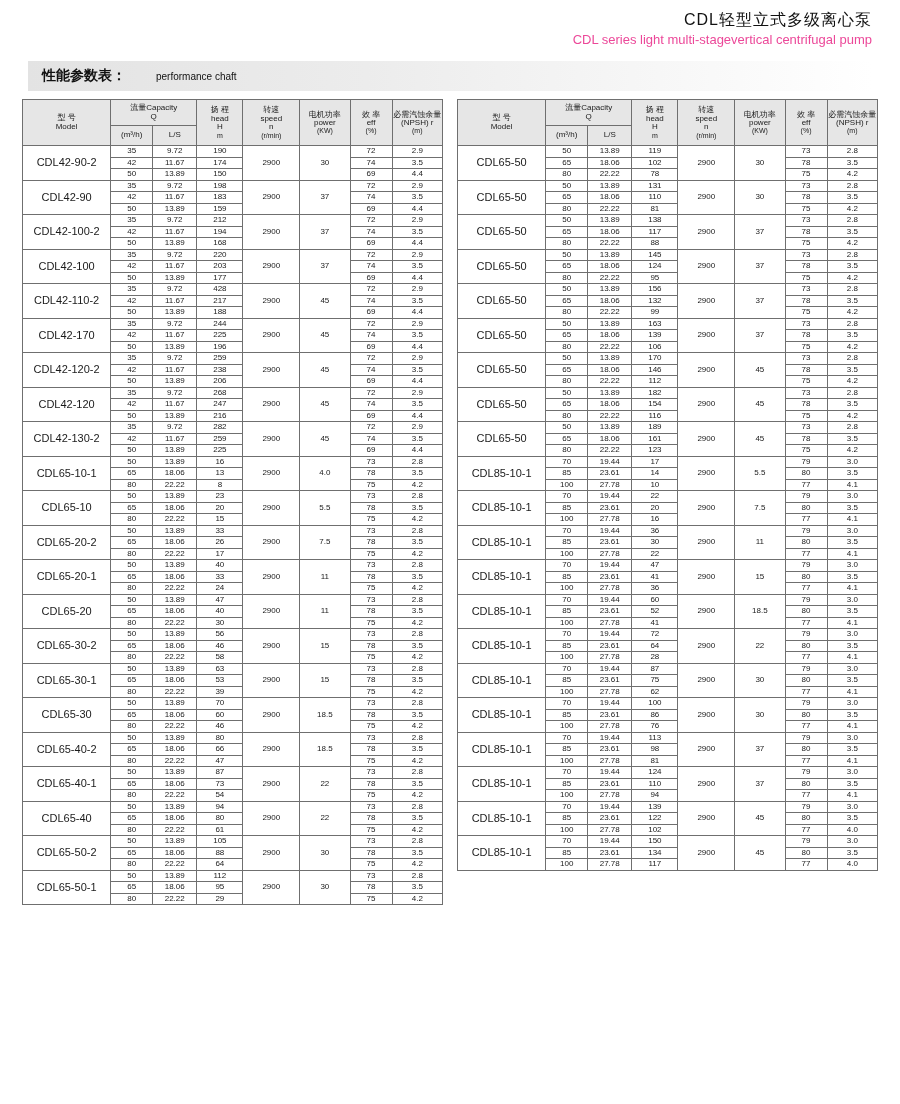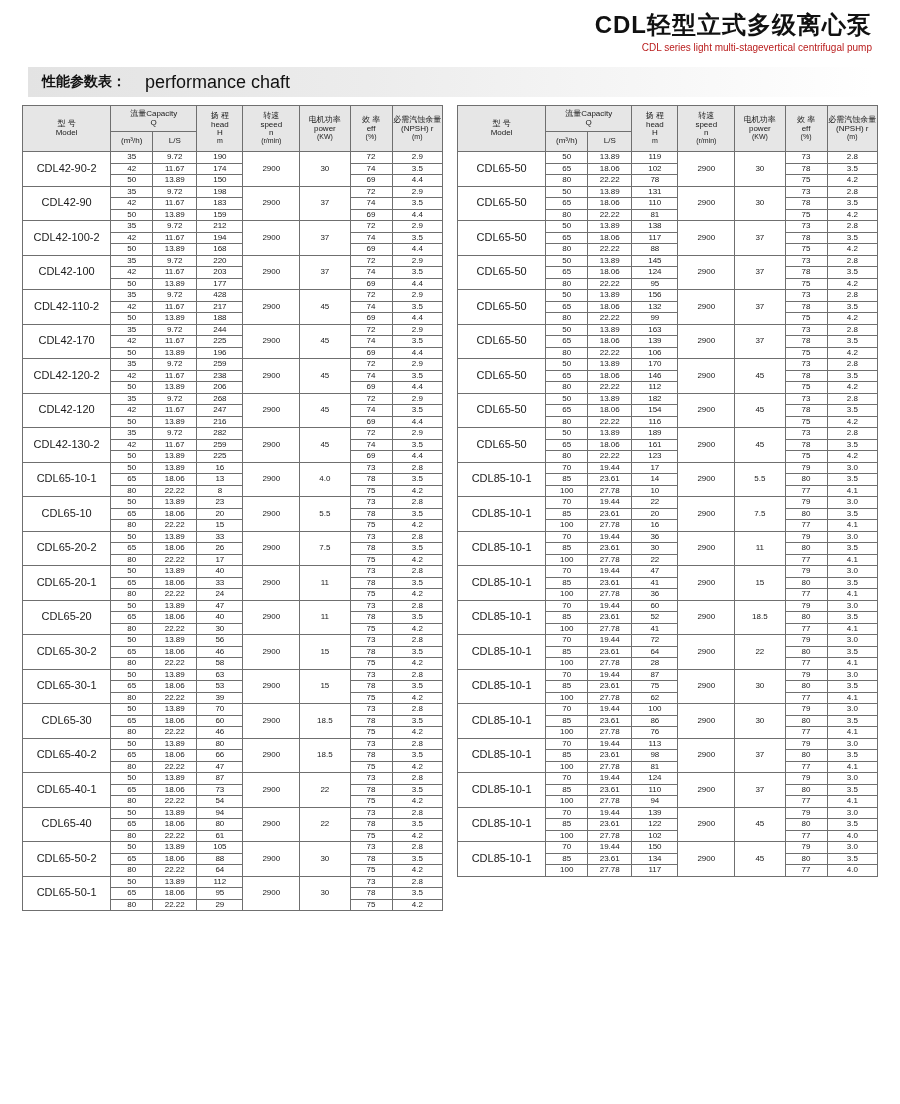--- a/index.html
+++ b/index.html
@@ -11,51 +11,52 @@
     color: #1a1a1a;
   }
   .page { position: relative; width: 900px; height: 1104px; padding: 0; }
 
   
   .doc-header {
     text-align: right;
     padding: 10px 28px 0 0;
   }
   .doc-title-cn {
-    font-size: 24px;
-    font-weight: bold;
+    font-size: 16px;
+    font-weight: normal;
     letter-spacing: 1px;
     color: #111;
     line-height: 1.25;
   }
   .doc-title-en {
-    font-size: 10px;
-    color: #b91c1c;
+    font-size: 13px;
+    color: #ec4899;
     line-height: 1.4;
     margin-top: 1px;
   }
 
   
   .section-bar {
     margin: 12px 28px 8px 28px;
     background: linear-gradient(to right, #e3e3e3 0%, #ececec 40%, #ffffff 100%);
     height: 30px;
     display: flex;
     align-items: center;
     padding-left: 14px;
+    gap: 28px;
   }
   .section-bar .label-cn {
     font-size: 14px;
     font-weight: bold;
     color: #111;
   }
   .section-bar .label-en {
-    font-size: 18px;
+    font-size: 10px;
     color: #111;
-    margin-left: 19px;
+    margin-left: 2px;
   }
 
   
   .tables {
     display: flex;
     justify-content: space-between;
     padding: 0 22px;
     gap: 14px;
   }
   .tbl-wrap { flex: 1 1 0; }

